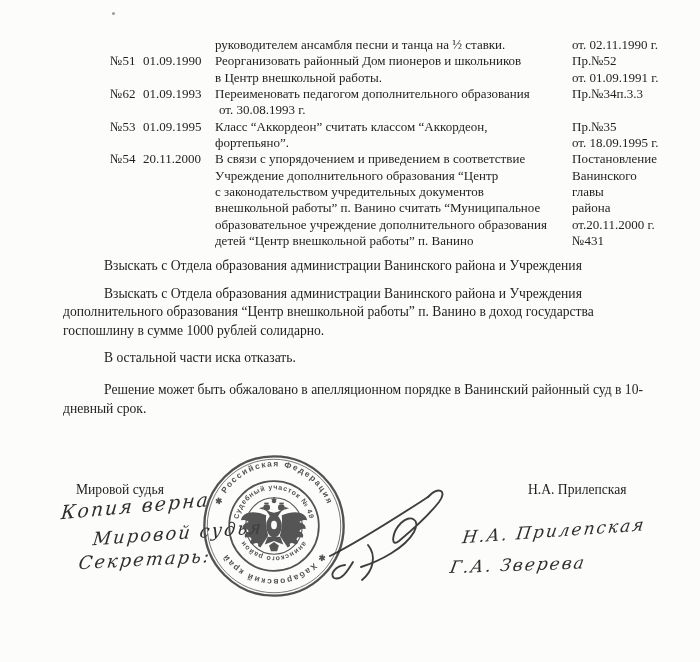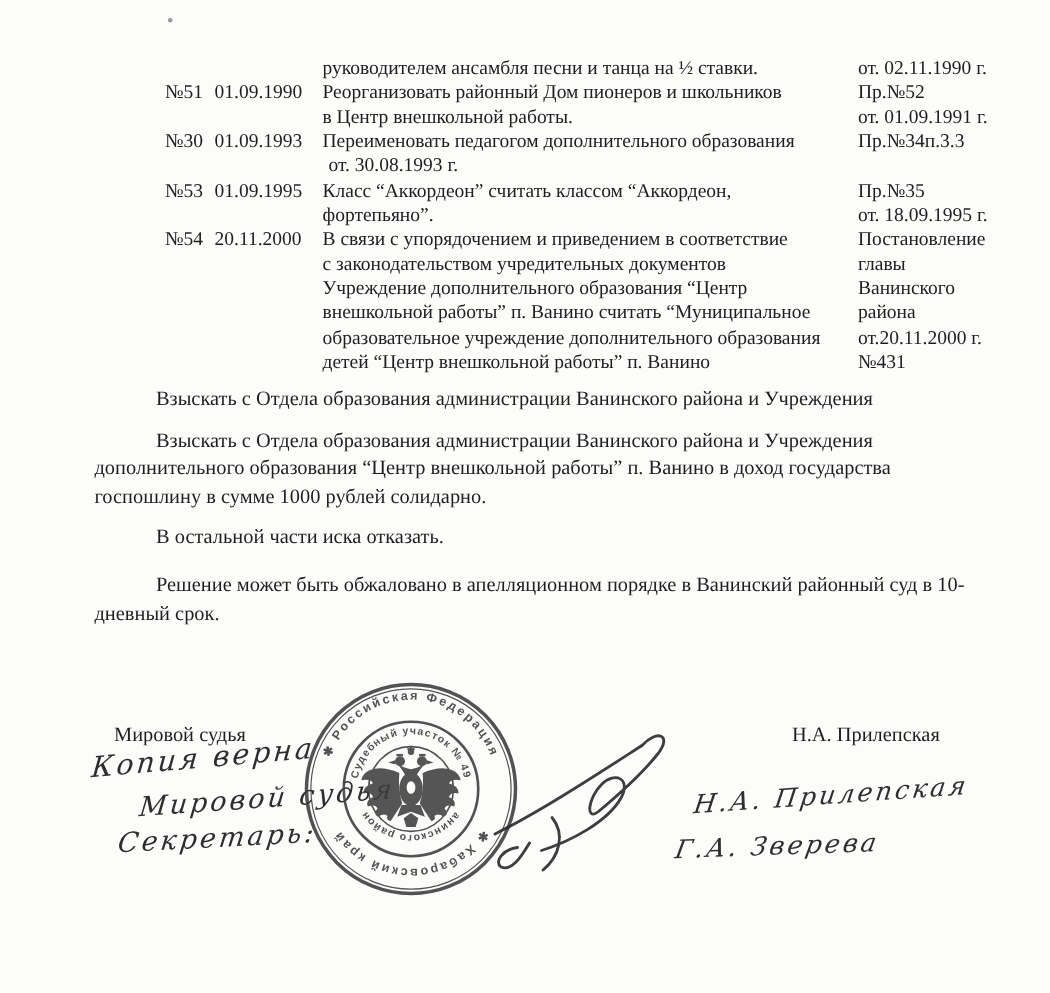--- a/index.html
+++ b/index.html
@@ -65,21 +65,21 @@
         <span class="ct">Реорганизовать районный Дом пионеров и школьников</span>
         <span class="cr">Пр.№52</span>
       </div>
     <div class="trow">
         <span class="cn"></span>
         <span class="cd"></span>
         <span class="ct">в Центр внешкольной работы.</span>
         <span class="cr">от. 01.09.1991 г.</span>
       </div>
     <div class="trow">
-        <span class="cn">№30</span>
+        <span class="cn">№62</span>
         <span class="cd">01.09.1993</span>
         <span class="ct">Переименовать педагогом дополнительного образования</span>
         <span class="cr">Пр.№34п.3.3</span>
       </div>
     <div class="trow">
         <span class="cn"></span>
         <span class="cd"></span>
         <span class="cr">от. 30.08.1993 г.</span>
       </div>
     <div class="trow">
@@ -96,28 +96,28 @@
       </div>
     <div class="trow">
         <span class="cn">№54</span>
         <span class="cd">20.11.2000</span>
         <span class="ct">В связи с упорядочением и приведением в соответствие</span>
         <span class="cr">Постановление</span>
       </div>
     <div class="trow">
         <span class="cn"></span>
         <span class="cd"></span>
+        <span class="ct">Учреждение дополнительного образования “Центр</span>
+        <span class="cr">Ванинского</span>
+      </div>
+    <div class="trow">
+        <span class="cn"></span>
+        <span class="cd"></span>
         <span class="ct">с законодательством учредительных документов</span>
         <span class="cr">главы</span>
-      </div>
-    <div class="trow">
-        <span class="cn"></span>
-        <span class="cd"></span>
-        <span class="ct">Учреждение дополнительного образования “Центр</span>
-        <span class="cr">Ванинского</span>
       </div>
     <div class="trow">
         <span class="cn"></span>
         <span class="cd"></span>
         <span class="ct">внешкольной работы” п. Ванино считать “Муниципальное</span>
         <span class="cr">района</span>
       </div>
     <div class="trow">
         <span class="cn"></span>
         <span class="cd"></span>

